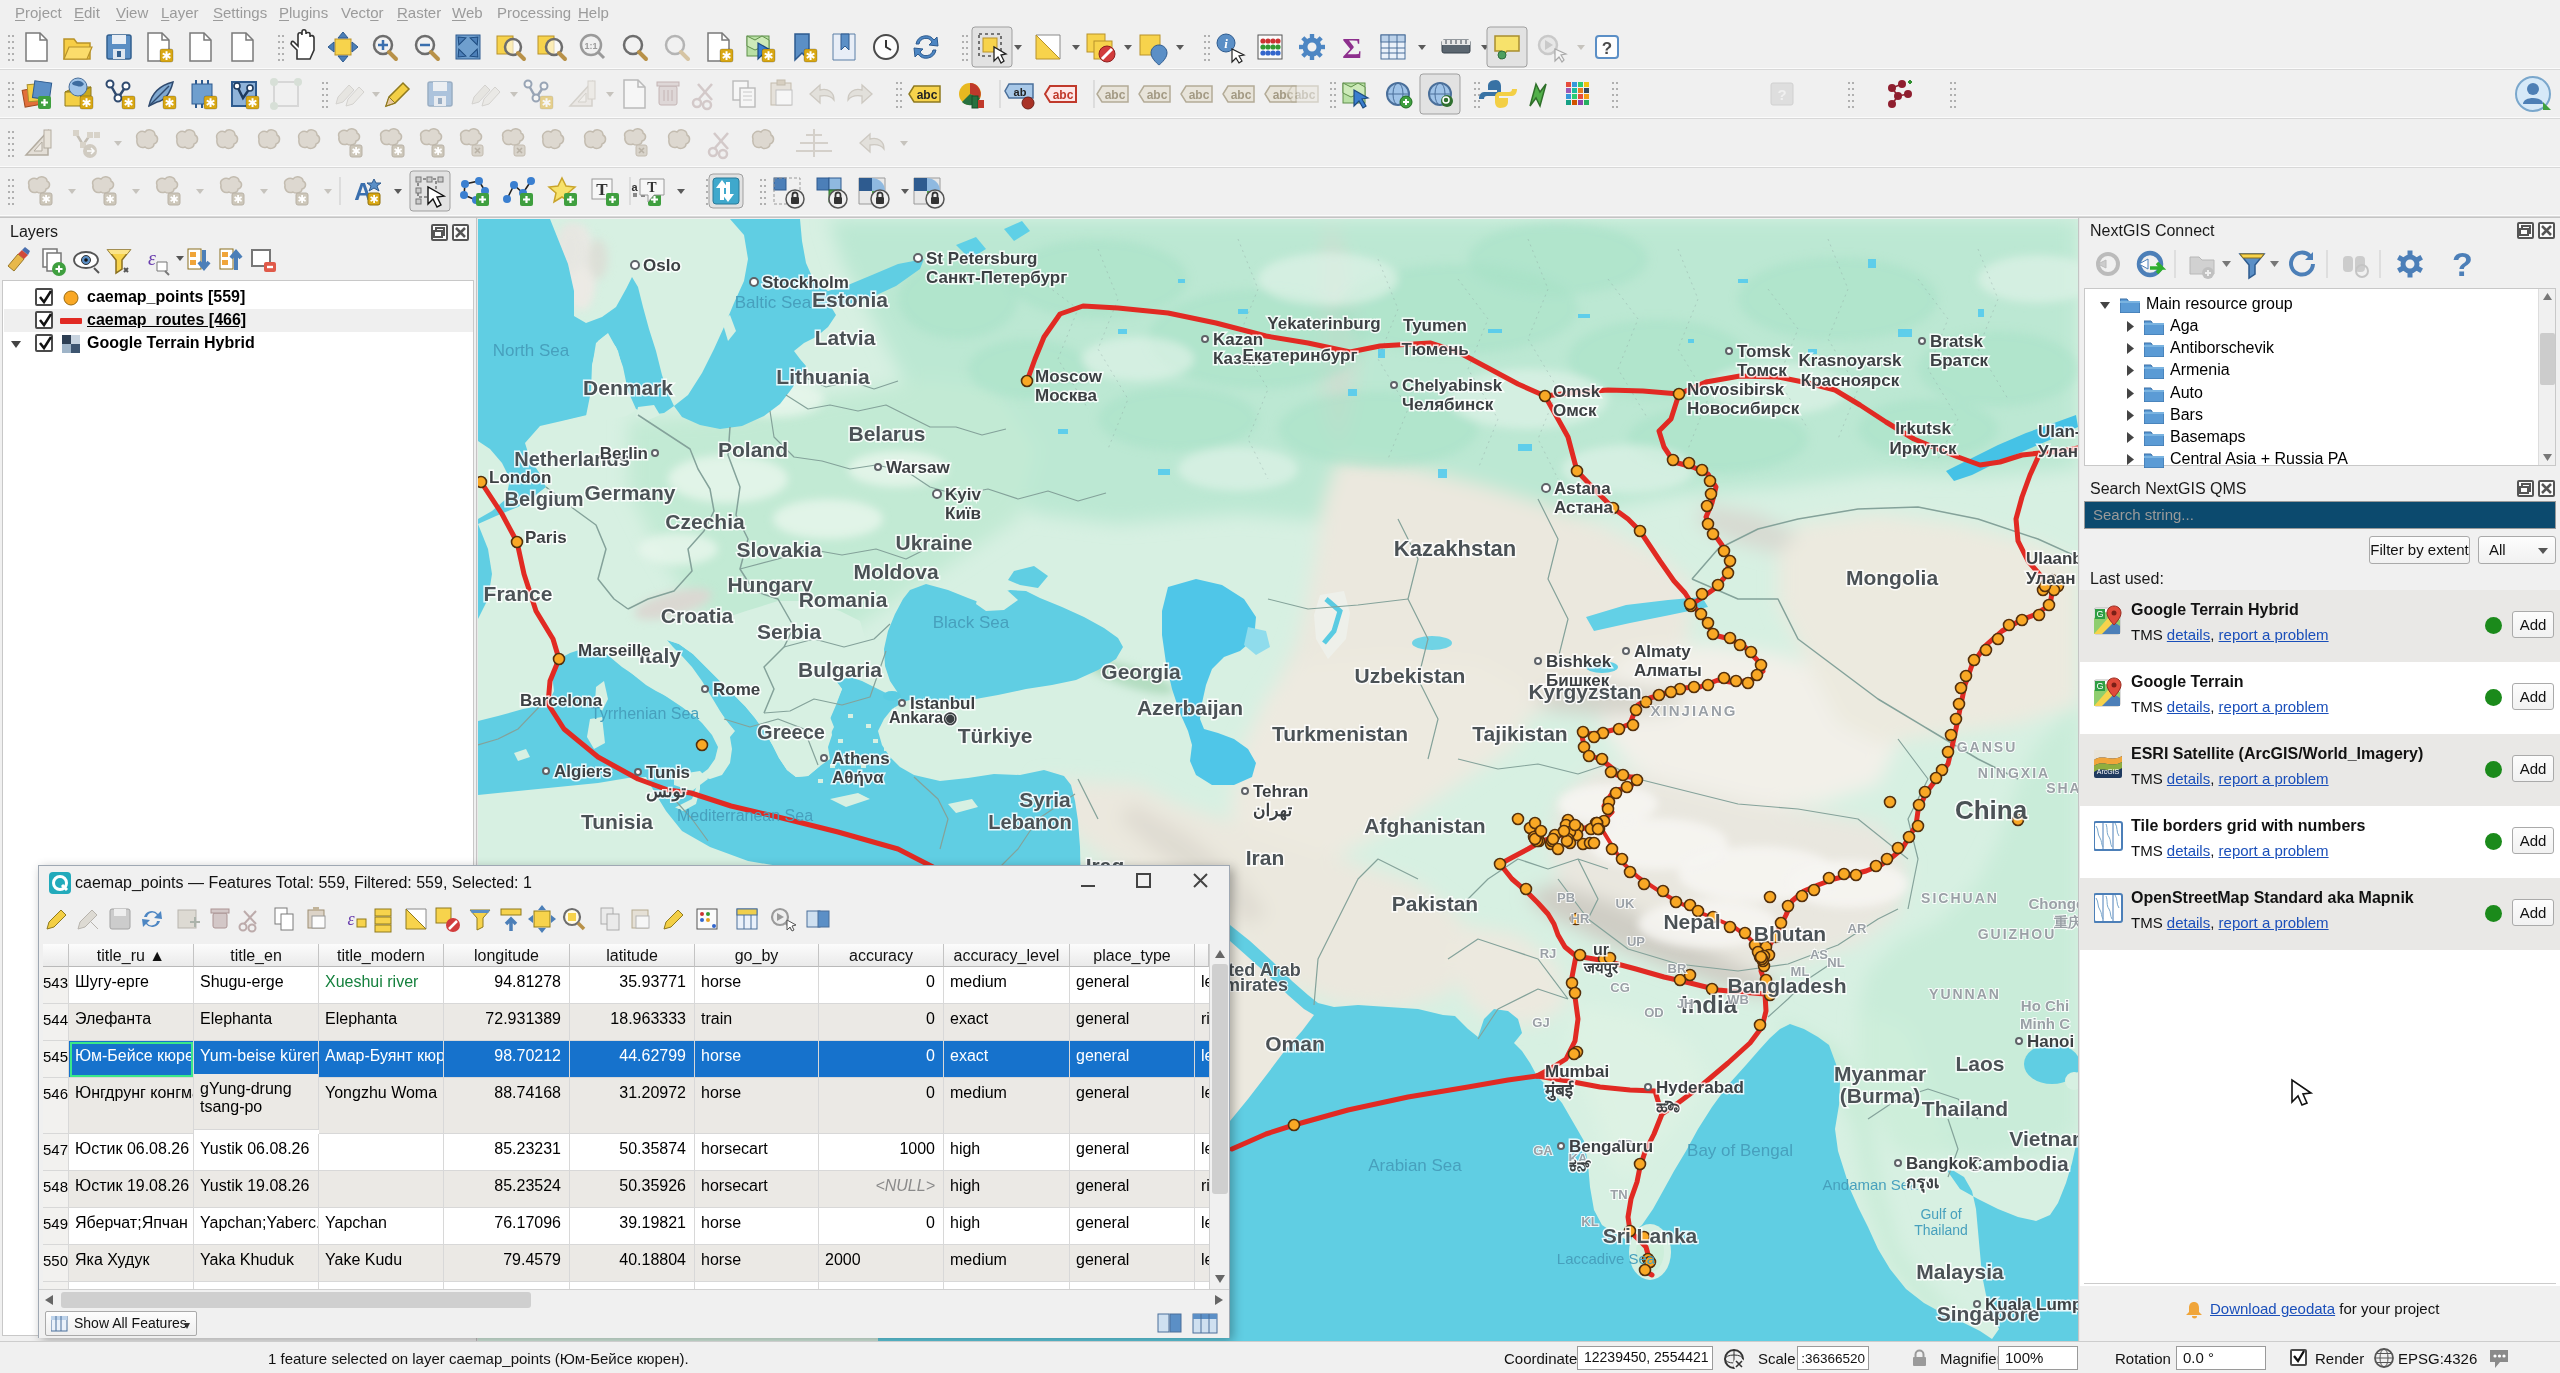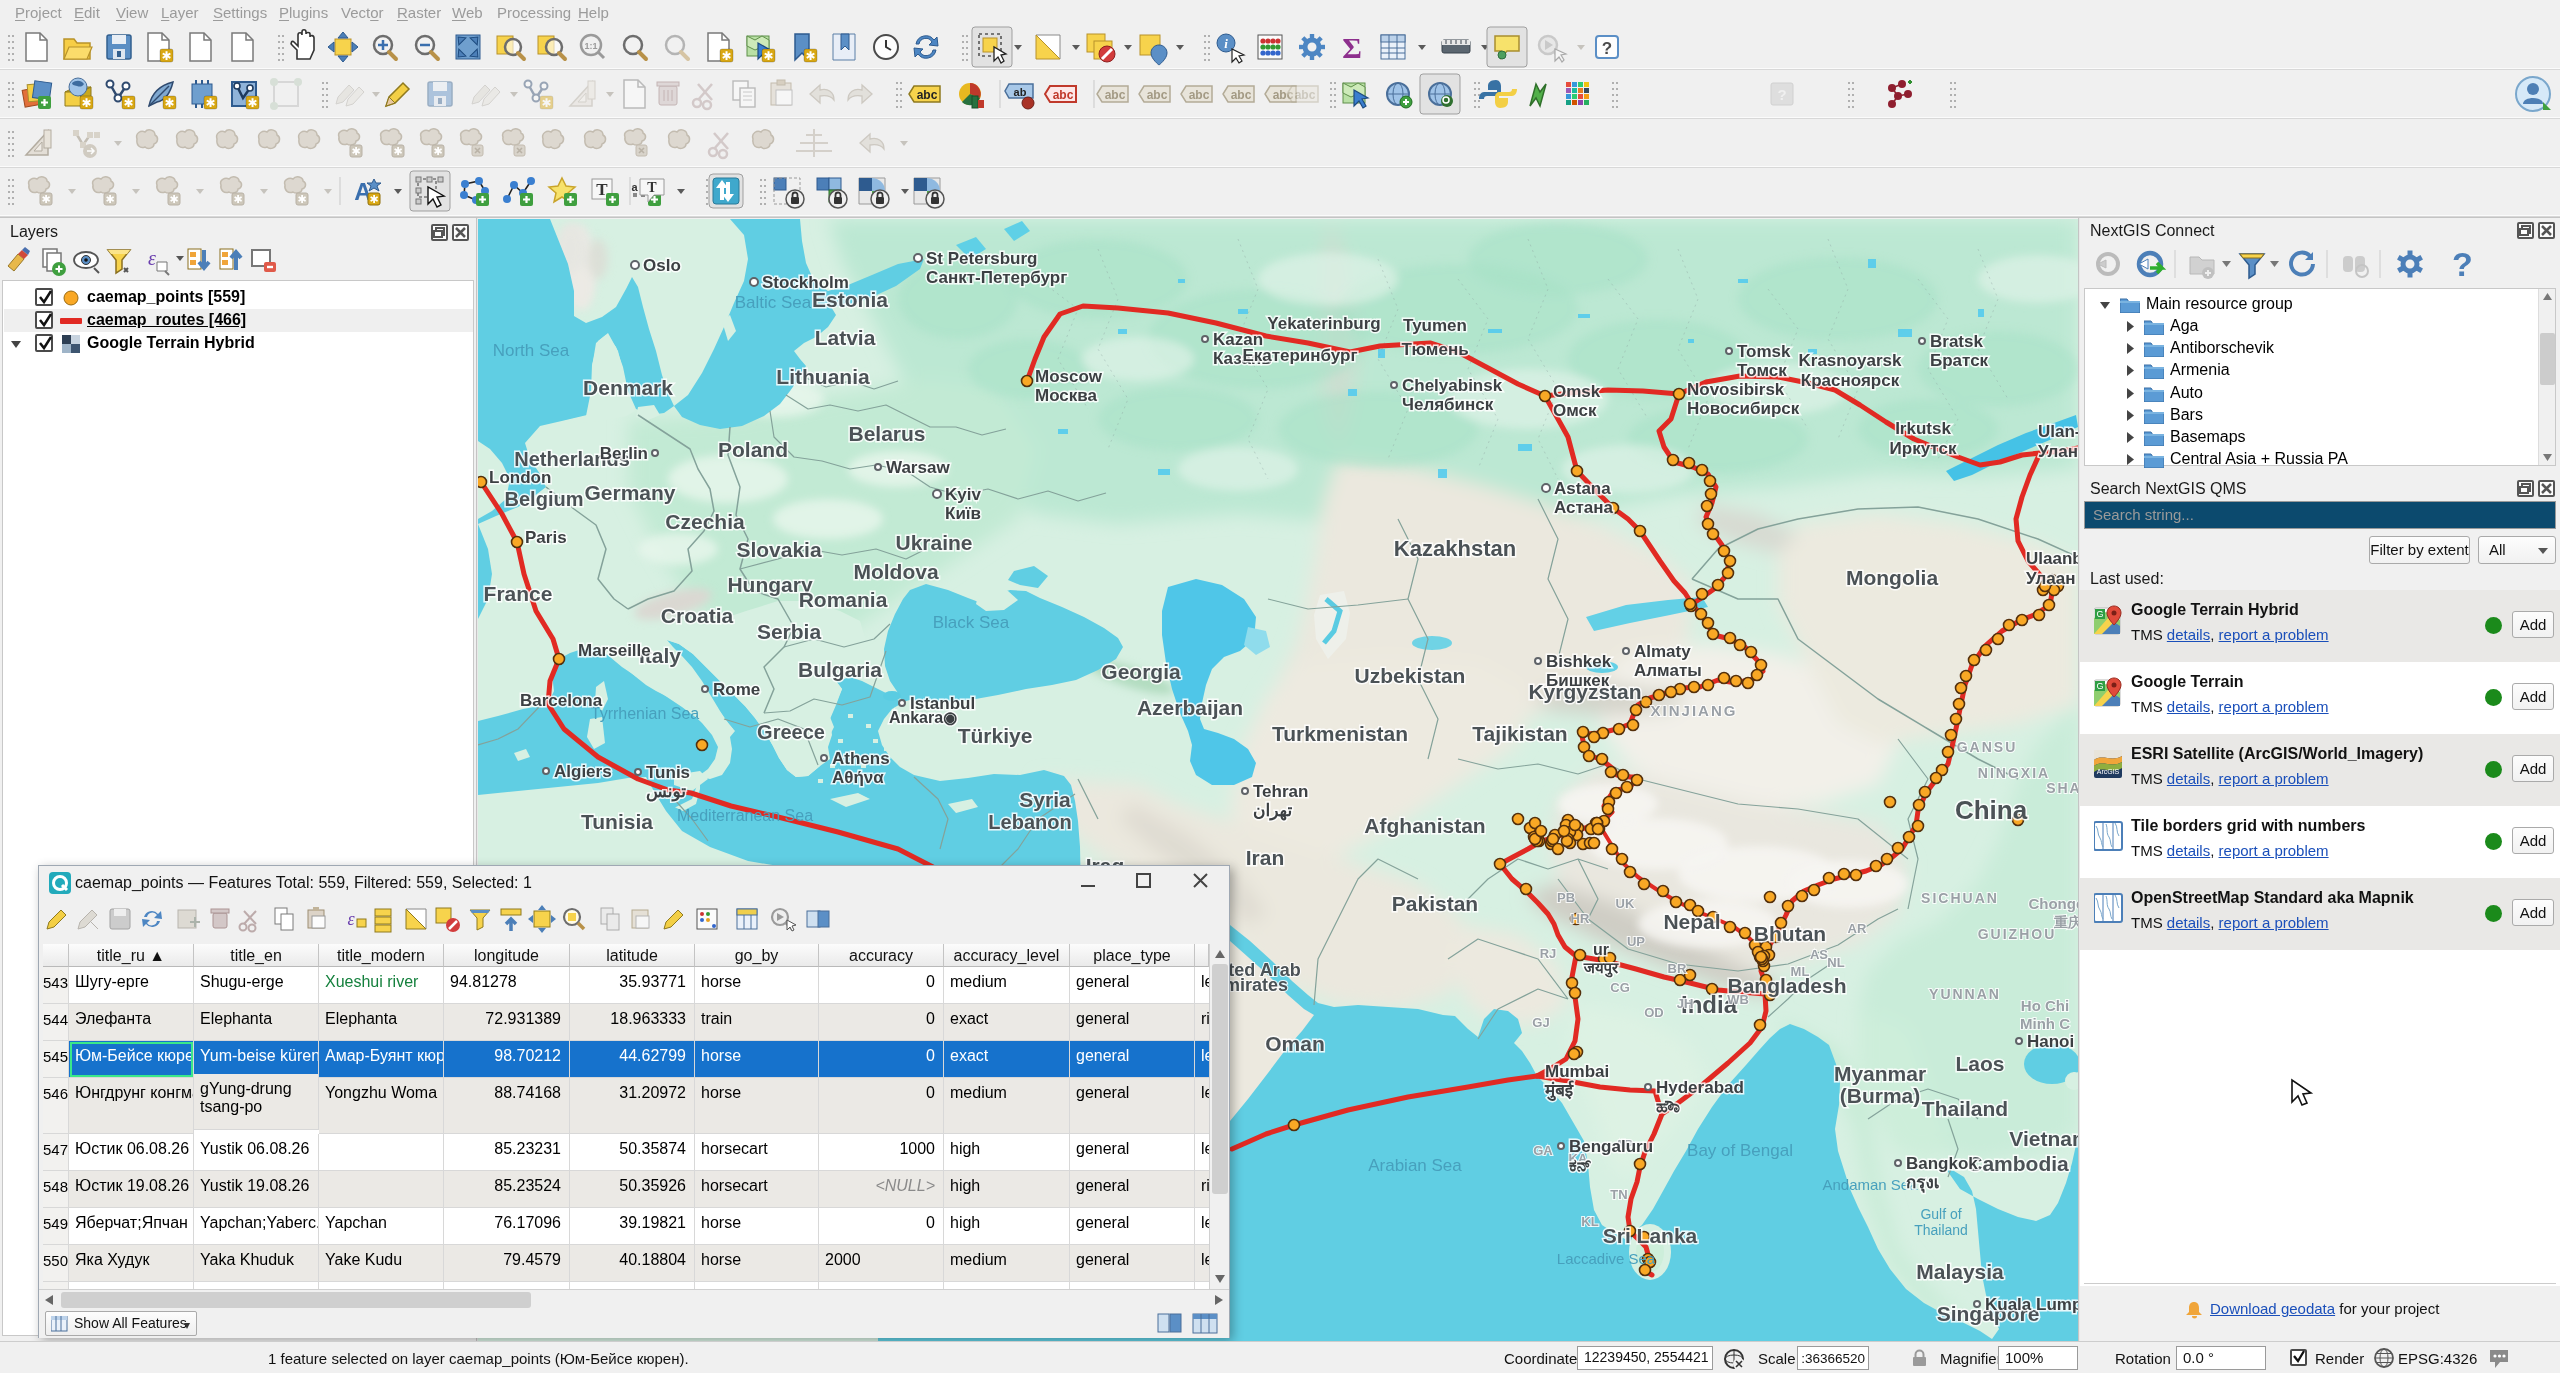--- a/index.html
+++ b/index.html
@@ -1978,21 +1978,21 @@
 <div class="hcell" style="left:527px;top:0px;width:125px;height:23px">latitude</div>
 <div class="hcell" style="left:652px;top:0px;width:124px;height:23px">go_by</div>
 <div class="hcell" style="left:776px;top:0px;width:125px;height:23px">accuracy</div>
 <div class="hcell" style="left:901px;top:0px;width:126px;height:23px">accuracy_level</div>
 <div class="hcell" style="left:1027px;top:0px;width:125px;height:23px">place_type</div>
 <div class="hcell" style="left:1152px;top:0px;width:14px;height:23px"></div>
 <div class="acell rnum" style="left:0px;top:23px;width:26px;height:37px;background:#f2f1ef;color:#000;font-size:15px;padding:7px 3px 0 0">543</div>
 <div class="acell" style="left:26px;top:23px;width:125px;height:37px;background:#ffffff;color:#000;text-align:left">Шугу-ерге</div>
 <div class="acell" style="left:151px;top:23px;width:125px;height:37px;background:#ffffff;color:#000;text-align:left">Shugu-erge</div>
 <div class="acell" style="left:276px;top:23px;width:125px;height:37px;background:#ffffff;color:#15803d;text-align:left">Xueshui river</div>
-<div class="acell" style="left:401px;top:23px;width:126px;height:37px;background:#ffffff;color:#000;text-align:left">94.81278</div>
+<div class="acell" style="left:401px;top:23px;width:126px;height:37px;background:#ffffff;color:#000;text-align:right">94.81278</div>
 <div class="acell" style="left:527px;top:23px;width:125px;height:37px;background:#ffffff;color:#000;text-align:right">35.93771</div>
 <div class="acell" style="left:652px;top:23px;width:124px;height:37px;background:#ffffff;color:#000;text-align:left">horse</div>
 <div class="acell" style="left:776px;top:23px;width:125px;height:37px;background:#ffffff;color:#000;text-align:right">0</div>
 <div class="acell" style="left:901px;top:23px;width:126px;height:37px;background:#ffffff;color:#000;text-align:left">medium</div>
 <div class="acell" style="left:1027px;top:23px;width:125px;height:37px;background:#ffffff;color:#000;text-align:left">general</div>
 <div class="acell" style="left:1152px;top:23px;width:14px;height:37px;background:#ffffff;color:#000;text-align:left">lef</div>
 <div class="acell rnum" style="left:0px;top:60px;width:26px;height:37px;background:#f2f1ef;color:#000;font-size:15px;padding:7px 3px 0 0">544</div>
 <div class="acell" style="left:26px;top:60px;width:125px;height:37px;background:#ebe9e5;color:#000;text-align:left">Элефанта</div>
 <div class="acell" style="left:151px;top:60px;width:125px;height:37px;background:#ebe9e5;color:#000;text-align:left">Elephanta</div>
 <div class="acell" style="left:276px;top:60px;width:125px;height:37px;background:#ebe9e5;color:#000;text-align:left">Elephanta</div>

